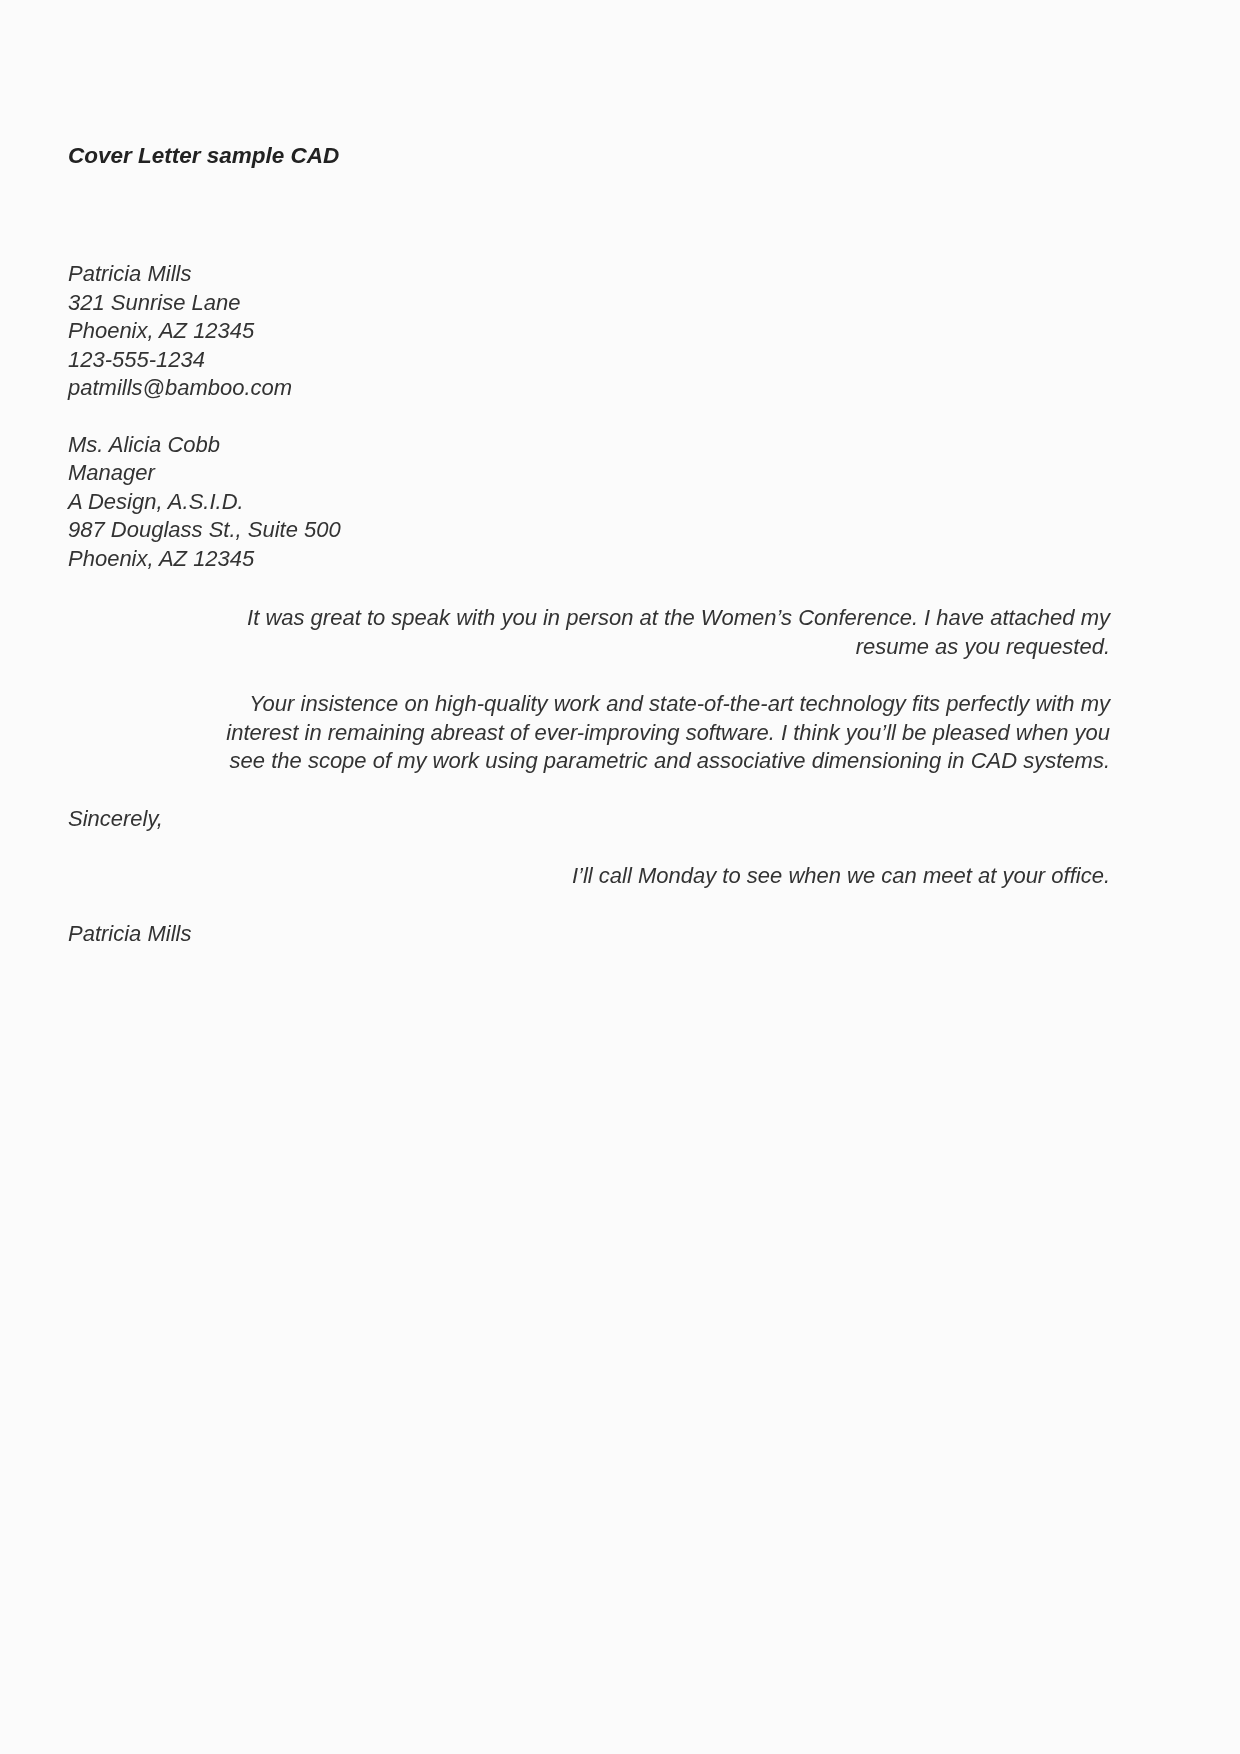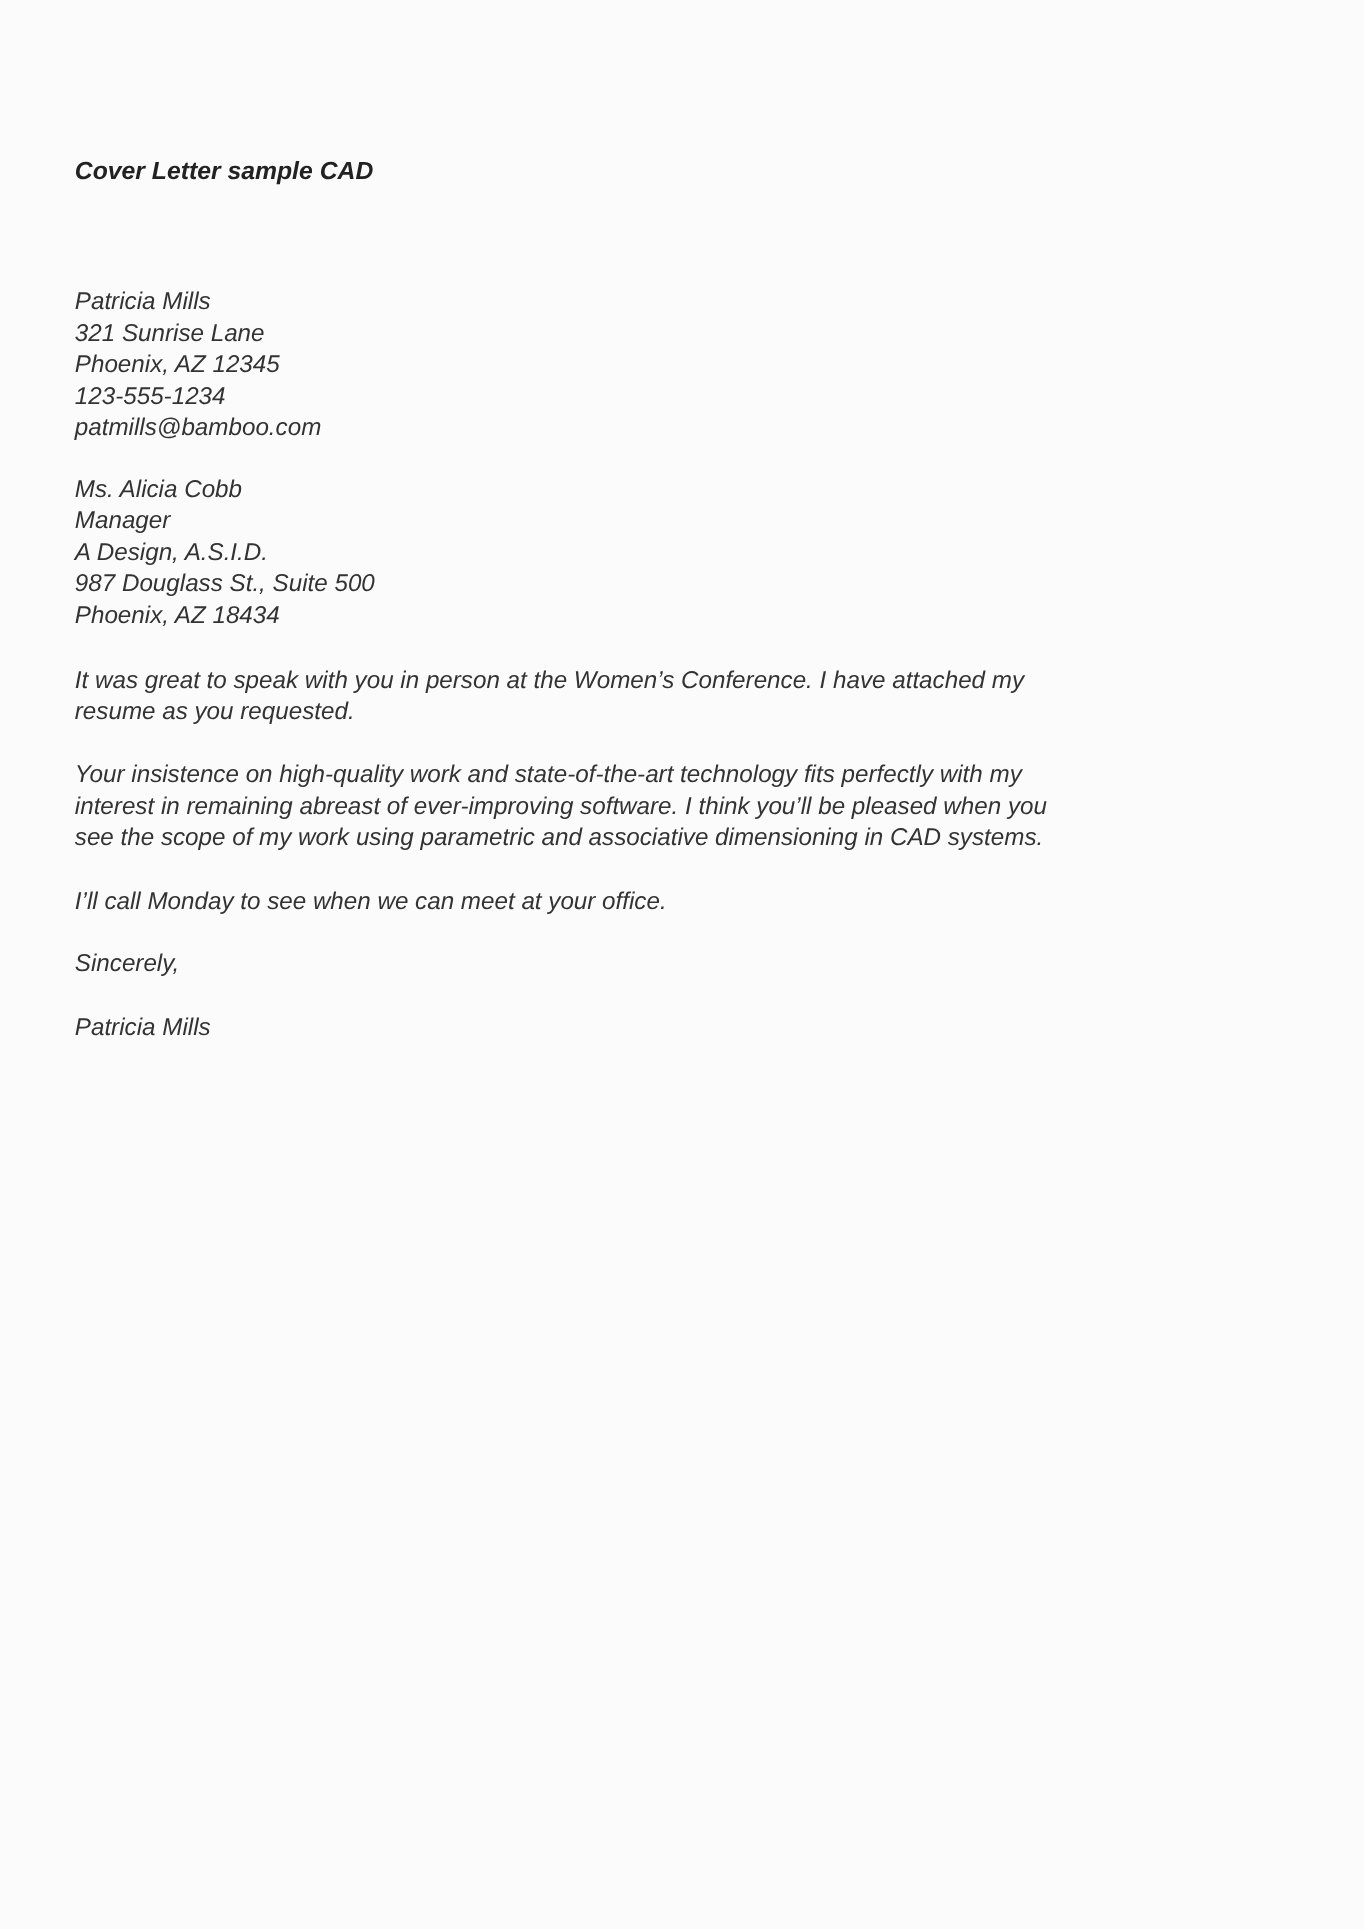--- a/index.html
+++ b/index.html
@@ -30,21 +30,21 @@
     line-height: 29px;
   }
   .block {
     margin: 0;
     white-space: pre-line; 
   }
   .sender-block    { margin-bottom: 28px; }
   .date-line       { margin-bottom: 200px; }
   .recipient-block { margin-bottom: 31px; }
   .salutation      { margin-bottom: 0; }
-  .para            { margin-bottom: 29px; }
+  .para            { margin-bottom: 29px; text-align: right; }
   .closing         { margin-bottom: 29px; }
   .signature       { margin-bottom: 30px; }
   .enclosure       { margin-bottom: 0; }
 </style>
 </head>
 <body>
 
 <div class="page">
 
   <h1 class="doc-title">Cover Letter sample CAD</h1>
@@ -53,31 +53,31 @@
 321 Sunrise Lane
 Phoenix, AZ 12345
 123-555-1234
 patmills@bamboo.com</div>
 
 
   <div class="block recipient-block">Ms. Alicia Cobb
 Manager
 A Design, A.S.I.D.
 987 Douglass St., Suite 500
-Phoenix, AZ 18434</div>
+Phoenix, AZ 12345</div>
 
 
   <div class="block para">It was great to speak with you in person at the Women’s Conference. I have attached my
 resume as you requested.</div>
 
   <div class="block para">Your insistence on high-quality work and state-of-the-art technology fits perfectly with my
 interest in remaining abreast of ever-improving software. I think you’ll be pleased when you
 see the scope of my work using parametric and associative dimensioning in CAD systems.</div>
 
 
+  <div class="block closing">Sincerely,</div>
+
   <div class="block para">I’ll call Monday to see when we can meet at your office.</div>
-
-  <div class="block closing">Sincerely,</div>
 
   <div class="block signature">Patricia Mills</div>
 
 
 </div>
 
 </body></html>

